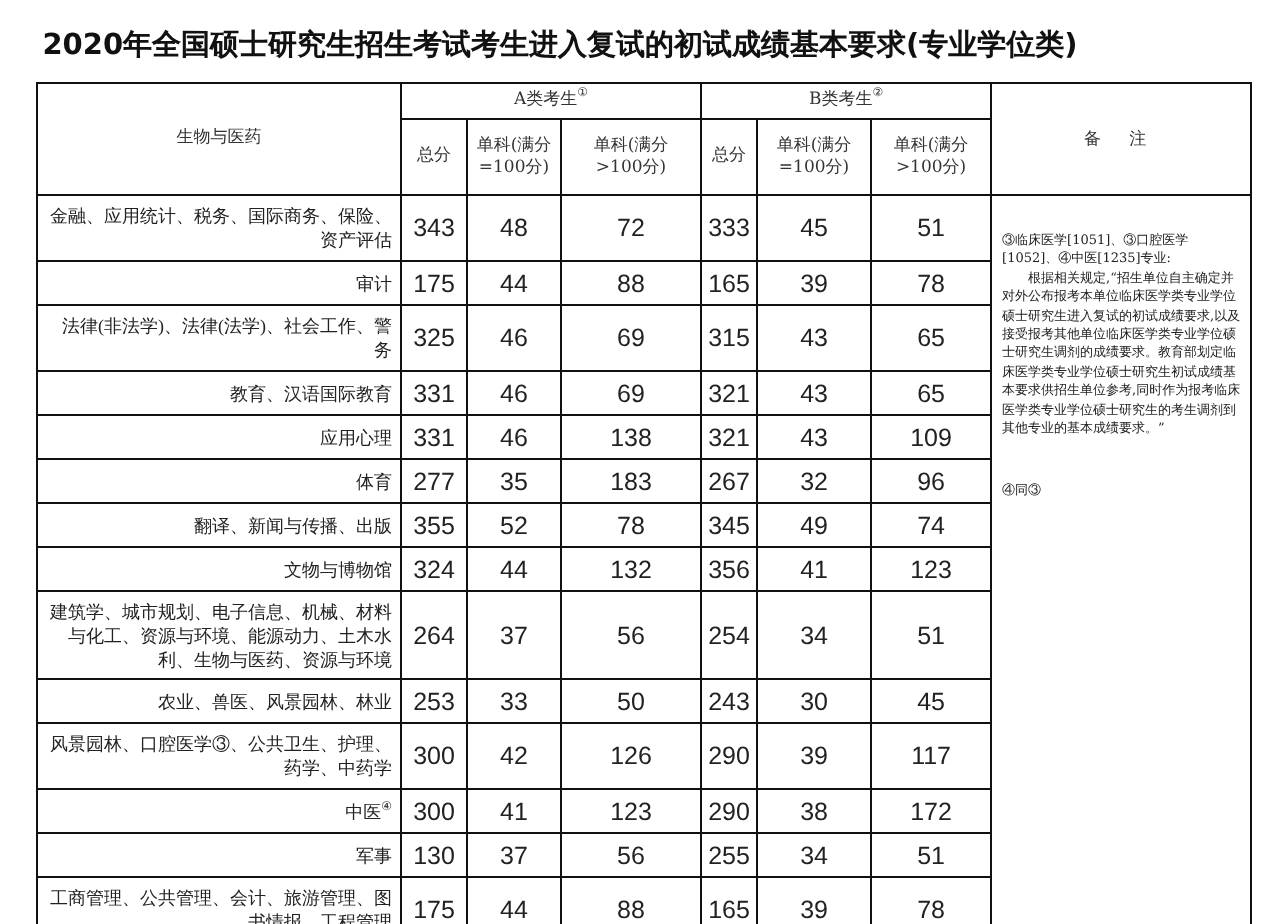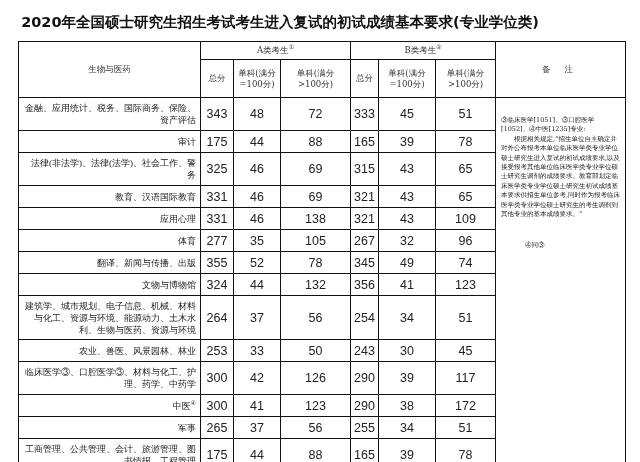--- a/index.html
+++ b/index.html
@@ -8,21 +8,21 @@
   table { position: absolute; left: 18px; top: 41px; border-collapse: collapse; table-layout: fixed; width: 607px; }
   td, th { border: 1.5px solid #111; padding: 0; font-weight: normal; }
   th { font-family: "DejaVu Serif", serif; font-size: 8.5px; color: #333; line-height: 11px; text-align: center; }
   .hdr-group { height: 18px; }
   .hdr-sub { height: 38px; }
   td.name { font-family: Liberation Serif, serif; font-size: 9px; color: #222; line-height: 12px; padding: 1px 4px; text-align: right; vertical-align: middle; }
   td.num { font-family: "Liberation Sans", sans-serif; font-size: 12.5px; color: #222; text-align: center; vertical-align: middle; }
   td.notes { font-family: "DejaVu Serif", serif; font-size: 6.5px; line-height: 9.4px; color: #222; vertical-align: top; padding: 18px 4px 2px 5px; text-align: left; }
   .notes p { margin: 0; }
   .notes .indent { text-indent: 2em; }
-  .notes .gap { margin-top: 22px; margin-left: 24px; }
+  .notes .gap { margin-top: 22px; }
   sup { font-size: 6px; line-height: 0; }
   .h2 { height: 33px; }
   .h1 { height: 22px; }
   .h3 { height: 44px; }
 </style>
 </head>
 <body>
 
 <div class="title">2020年全国硕士研究生招生考试考生进入复试的初试成绩基本要求(专业学位类)</div>
 
@@ -100,21 +100,21 @@
     <td class="num">46</td>
     <td class="num">138</td>
     <td class="num">321</td>
     <td class="num">43</td>
     <td class="num">109</td>
   </tr>
   <tr class="h1">
     <td class="name">体育</td>
     <td class="num">277</td>
     <td class="num">35</td>
-    <td class="num">105</td>
+    <td class="num">183</td>
     <td class="num">267</td>
     <td class="num">32</td>
     <td class="num">96</td>
   </tr>
   <tr class="h1">
     <td class="name">翻译、新闻与传播、出版</td>
     <td class="num">355</td>
     <td class="num">52</td>
     <td class="num">78</td>
     <td class="num">345</td>
@@ -142,40 +142,40 @@
   <tr class="h1">
     <td class="name">农业、兽医、风景园林、林业</td>
     <td class="num">253</td>
     <td class="num">33</td>
     <td class="num">50</td>
     <td class="num">243</td>
     <td class="num">30</td>
     <td class="num">45</td>
   </tr>
   <tr class="h2">
-    <td class="name">临床医学③、口腔医学③、材料与化工、护理、药学、中药学</td>
+    <td class="name">风景园林、口腔医学③、公共卫生、护理、药学、中药学</td>
     <td class="num">300</td>
     <td class="num">42</td>
     <td class="num">126</td>
     <td class="num">290</td>
     <td class="num">39</td>
     <td class="num">117</td>
   </tr>
   <tr class="h1">
     <td class="name"><span>中医</span><sup>④</sup></td>
     <td class="num">300</td>
     <td class="num">41</td>
     <td class="num">123</td>
     <td class="num">290</td>
     <td class="num">38</td>
     <td class="num">172</td>
   </tr>
   <tr class="h1">
     <td class="name">军事</td>
-    <td class="num">265</td>
+    <td class="num">130</td>
     <td class="num">37</td>
     <td class="num">56</td>
     <td class="num">255</td>
     <td class="num">34</td>
     <td class="num">51</td>
   </tr>
   <tr class="h2">
     <td class="name">工商管理、公共管理、会计、旅游管理、图书情报、工程管理</td>
     <td class="num">175</td>
     <td class="num">44</td>

